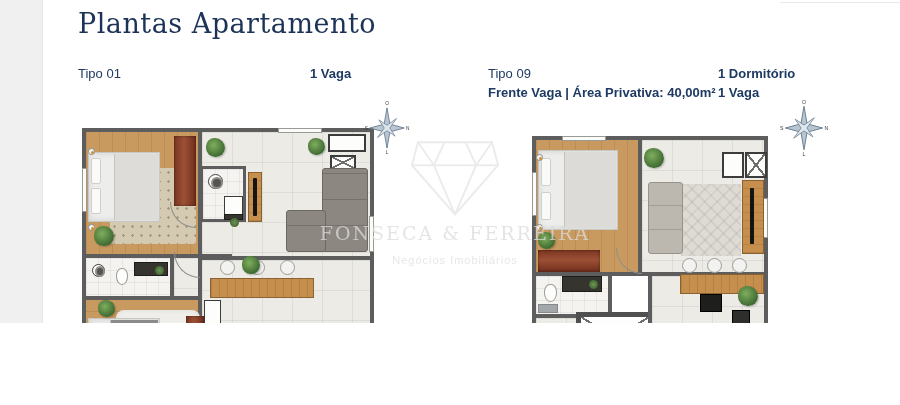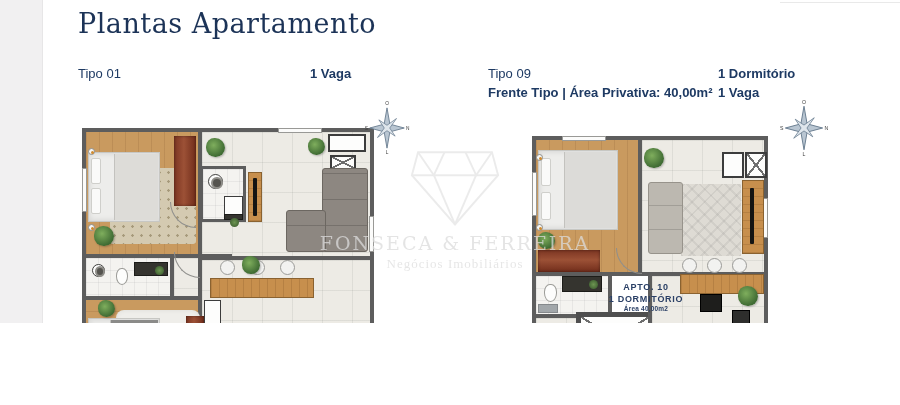--- a/index.html
+++ b/index.html
@@ -53,43 +53,43 @@
   .toilet{background:#fdfdfc;border:1px solid #9c9c98;border-radius:45% 45% 50% 50%;}
   .vanity{background:#35342f;border:1px solid #1c1c19;}
   .vanity::after{content:"";position:absolute;right:3px;top:3px;width:9px;height:9px;border-radius:50%;background:radial-gradient(circle,#6d9552,#35552a);}
   .tvbar{background:#141413;border-radius:1px;}
 
   .plan-label{position:absolute;text-align:center;color:#2b4066;font-weight:bold;text-transform:uppercase;
               font-size:9px;letter-spacing:0.7px;line-height:1.3;z-index:5;}
   .plan-label .area{display:block;font-size:6.5px;letter-spacing:0.2px;text-transform:none;font-weight:600;}
 
   
-  .watermark{position:absolute;left:315px;top:140px;width:280px;text-align:center;z-index:9;pointer-events:none;color:#dcdcdc;}
+  .watermark{position:absolute;left:315px;top:130px;width:280px;text-align:center;z-index:9;pointer-events:none;color:#dcdcdc;}
   .wm-name{font-family:"DejaVu Serif","Liberation Serif",serif;font-size:19px;letter-spacing:2px;opacity:0.75;}
-  .wm-tag{font-family:Liberation Serif, serif;font-size:13px;letter-spacing:1px;opacity:0.7;margin-top:2px;}
+  .wm-tag{font-family:Liberation Sans, sans-serif;font-size:11px;letter-spacing:1px;opacity:0.7;margin-top:10px;}
   .compass{position:absolute;z-index:6;}
 </style>
 </head>
 <body>
 
 <div class="page">
   <div class="left-strip"></div>
   <div class="top-line"></div>
 
   <div class="title">Plantas Apartamento</div>
 
   <div class="spec" style="left:78px;">
     <div class="t">Tipo 01</div>
   </div>
   <div class="spec" style="left:310px;">
     <div>1 Vaga</div>
   </div>
   <div class="spec" style="left:488px;">
     <div class="t">Tipo 09</div>
-    <div>Frente Tipo | Área Privativa: 40,00m²</div>
+    <div>Frente Vaga | Área Privativa: 40,00m²</div>
   </div>
   <div class="spec" style="left:718px;">
     <div>1 Dormitório</div>
     <div>1 Vaga</div>
   </div>
 
   <svg class="compass" style="left:364px;top:101px;" width="46" height="54" viewBox="0 0 48 56">
     <path d="M24 7 L27 24 L42 28 L27 32 L24 49 L21 32 L6 28 L21 24 Z" fill="#b9c6d2" stroke="#64788c" stroke-width="0.9"></path>
     <path d="M24 14 L26 26 L36 28 L26 30 L24 42 L22 30 L12 28 L22 26 Z" fill="#dfe6ec" stroke="#64788c" stroke-width="0.7" transform="rotate(45 24 28)"></path>
     <text x="24" y="4.5" font-size="5" text-anchor="middle" fill="#3b3b3b">O</text>
@@ -221,25 +221,20 @@
     <div class="f cwood" style="left:148px;top:138px;width:84px;height:20px;"></div>
     <div class="f blackbox" style="left:168px;top:158px;width:22px;height:18px;"></div>
     <div class="f plant" style="left:206px;top:150px;width:20px;height:20px;"></div>
     <div class="f blackbox" style="left:200px;top:174px;width:18px;height:18px;background:#2e2e2c;"></div>
     <div class="f washer" style="left:172px;top:196px;width:22px;height:21px;"></div>
     <div class="f gray-mat" style="left:202px;top:206px;width:26px;height:13px;"></div>
 
     <div class="f arc arc-bl" style="left:84px;top:112px;width:26px;height:26px;"></div>
     <div class="f arc arc-tr" style="left:120px;top:192px;width:30px;height:30px;"></div>
 
-    <div class="plan-label" style="left:66px;top:146px;width:96px;">
-      <span>Apto. 10</span><br>
-      <span>1 Dormitório</span>
-      <span class="area">Área 40,00m2</span>
-    </div>
   </div>
 
   <div class="watermark">
     <svg width="100" height="88" viewBox="0 0 100 100" style="opacity:0.7;">
       <g fill="none" stroke="#e3e3e3" stroke-width="2.2">
         <polygon points="8,14 92,14 99,40 50,96 1,40"></polygon>
         <line x1="1" y1="40" x2="99" y2="40"></line>
         <line x1="8" y1="14" x2="26" y2="40"></line>
         <line x1="92" y1="14" x2="74" y2="40"></line>
         <line x1="38" y1="14" x2="26" y2="40"></line>

